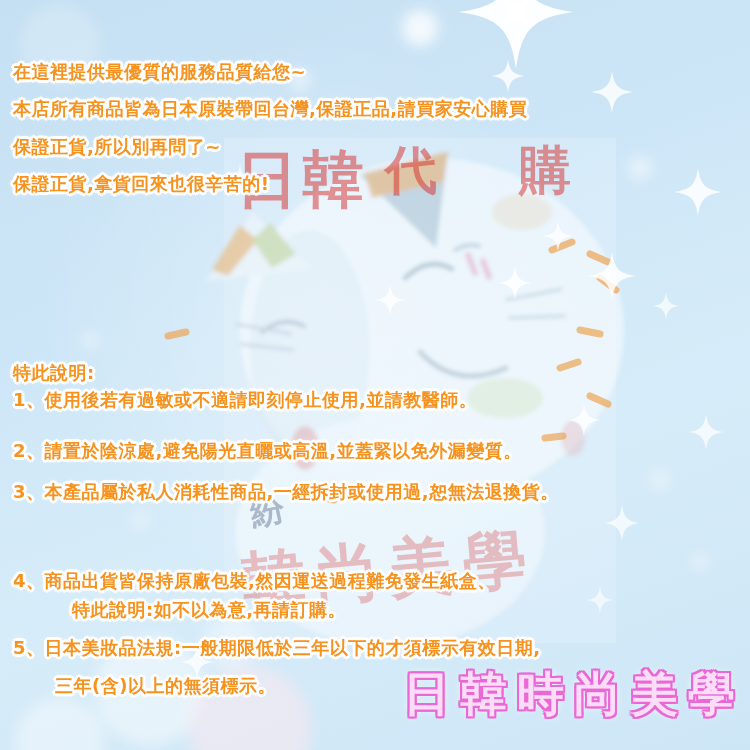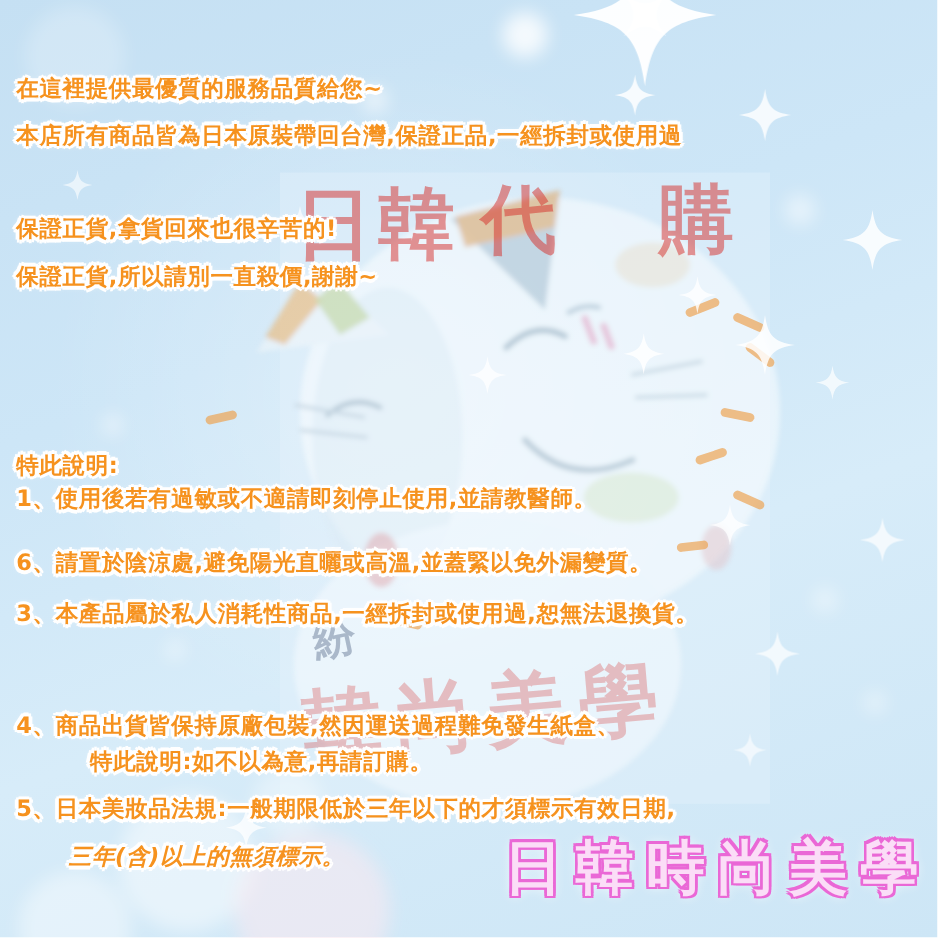--- a/index.html
+++ b/index.html
@@ -8,21 +8,21 @@
     width:750px;height:750px;
     overflow:hidden;
     font-family:"DejaVu Sans",sans-serif;
     background:
       radial-gradient(circle at 42% 42%, rgba(255,255,255,0.30) 0%, rgba(255,255,255,0) 45%),
       linear-gradient(160deg,#c5e0f3 0%,#cde6f7 35%,#d7ecf9 62%,#cde6f6 100%);
   }
   .bg-svg{position:absolute;left:0;top:0;z-index:1;pointer-events:none;}
   .wm{position:absolute;z-index:2;font-weight:900;white-space:nowrap;}
   .wm-top-left{left:236px;top:138px;font-size:62px;letter-spacing:4px;color:rgba(213,44,40,0.50);}
-  .wm-top-right{left:385px;top:136px;font-size:60px;letter-spacing:82px;color:rgba(213,44,40,0.50);}
+  .wm-top-right{left:385px;top:136px;font-size:52px;letter-spacing:82px;color:rgba(213,44,40,0.50);}
   .wm-bottom{left:238px;top:540px;font-size:64px;letter-spacing:10px;color:rgba(213,44,40,0.28);transform:rotate(-5deg);transform-origin:left top;}
   .wm-small{left:246px;top:492px;font-size:34px;letter-spacing:2px;color:rgba(90,110,140,0.45);transform:rotate(-12deg);transform-origin:left top;}
   .txt{
     position:absolute;z-index:5;
     white-space:nowrap;
     font-size:18px;font-weight:bold;line-height:30px;
     color:#f6921e;letter-spacing:0.5px;
     text-shadow:
       3px 0 0 #fff,-3px 0 0 #fff,0 3px 0 #fff,0 -3px 0 #fff,
       2px 2px 0 #fff,-2px -2px 0 #fff,2px -2px 0 #fff,-2px 2px 0 #fff,
@@ -132,29 +132,29 @@
       <use href="#star4" transform="translate(600,600) scale(0.45)" opacity="0.6"></use>
     </g>
   </svg>
 
   <div class="wm wm-top-left">日韓</div>
   <div class="wm wm-top-right">代購</div>
   <div class="wm wm-bottom">韓尚美學</div>
   <div class="wm wm-small">紛</div>
 
   <div class="txt" style="top:57px;left:13px;">在這裡提供最優質的服務品質給您~</div>
-  <div class="txt" style="top:94px;left:13px;">本店所有商品皆為日本原裝帶回台灣,保證正品,一經拆封或使用過</div>
+  <div class="txt" style="top:94px;left:13px;">本店所有商品皆為日本原裝帶回台灣,保證正品,請買家安心購買</div>
+  <div class="txt" style="top:132px;left:13px;">保證正貨,所以別再問了~</div>
   <div class="txt" style="top:169px;left:13px;text-align:right;">保證正貨,拿貨回來也很辛苦的!</div>
-  <div class="txt" style="top:207px;left:13px;">保證正貨,所以請別一直殺價,謝謝~</div>
 
 
   <div class="txt" style="top:358px;left:13px;">特此說明:</div>
   <div class="txt" style="top:385px;left:13px;">1、使用後若有過敏或不適請即刻停止使用,並請教醫師。</div>
-  <div class="txt" style="top:436px;left:13px;">6、請置於陰涼處,避免陽光直曬或高溫,並蓋緊以免外漏變質。</div>
+  <div class="txt" style="top:436px;left:13px;">2、請置於陰涼處,避免陽光直曬或高溫,並蓋緊以免外漏變質。</div>
   <div class="txt" style="top:477px;left:13px;">3、本產品屬於私人消耗性商品,一經拆封或使用過,恕無法退換貨。</div>
   <div class="txt" style="top:518px;left:13px;margin-top:48px;">4、商品出貨皆保持原廠包裝,然因運送過程難免發生紙盒、</div>
   <div class="txt" style="top:595px;left:72px;">特此說明:如不以為意,再請訂購。</div>
   <div class="txt" style="top:633px;left:13px;">5、日本美妝品法規:一般期限低於三年以下的才須標示有效日期,</div>
-  <div class="txt" style="top:671px;left:55px;font-style:italic;">三年(含)以上的無須標示。</div>
+  <div class="txt" style="top:671px;left:55px;">三年(含)以上的無須標示。</div>
 
   <div class="signature">日韓時尚美學</div>
 
 </div>
 
 </body></html>

